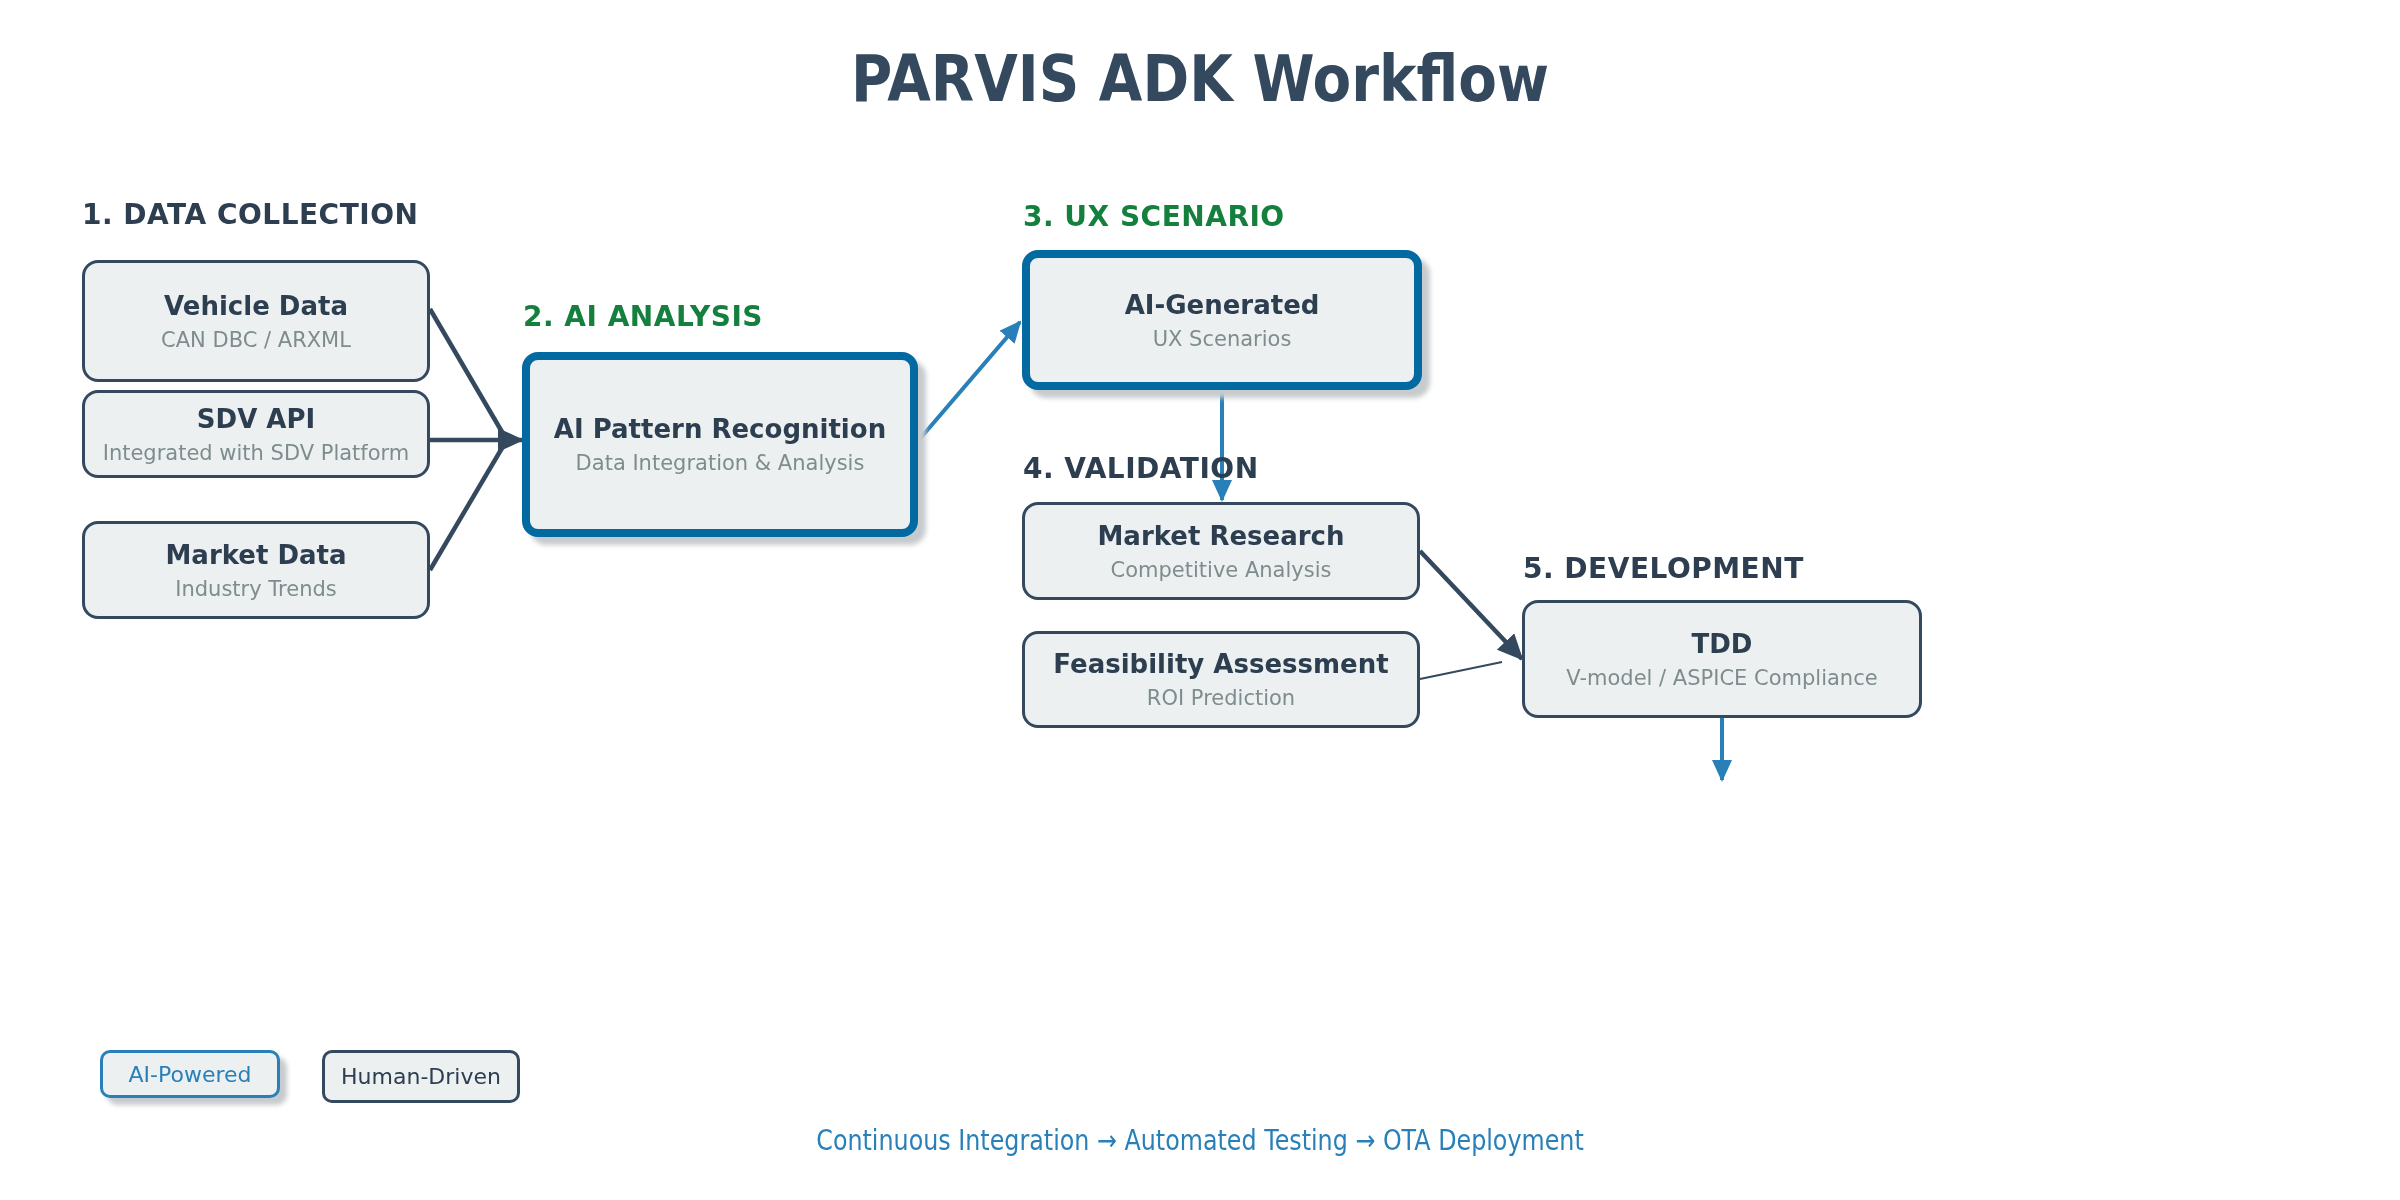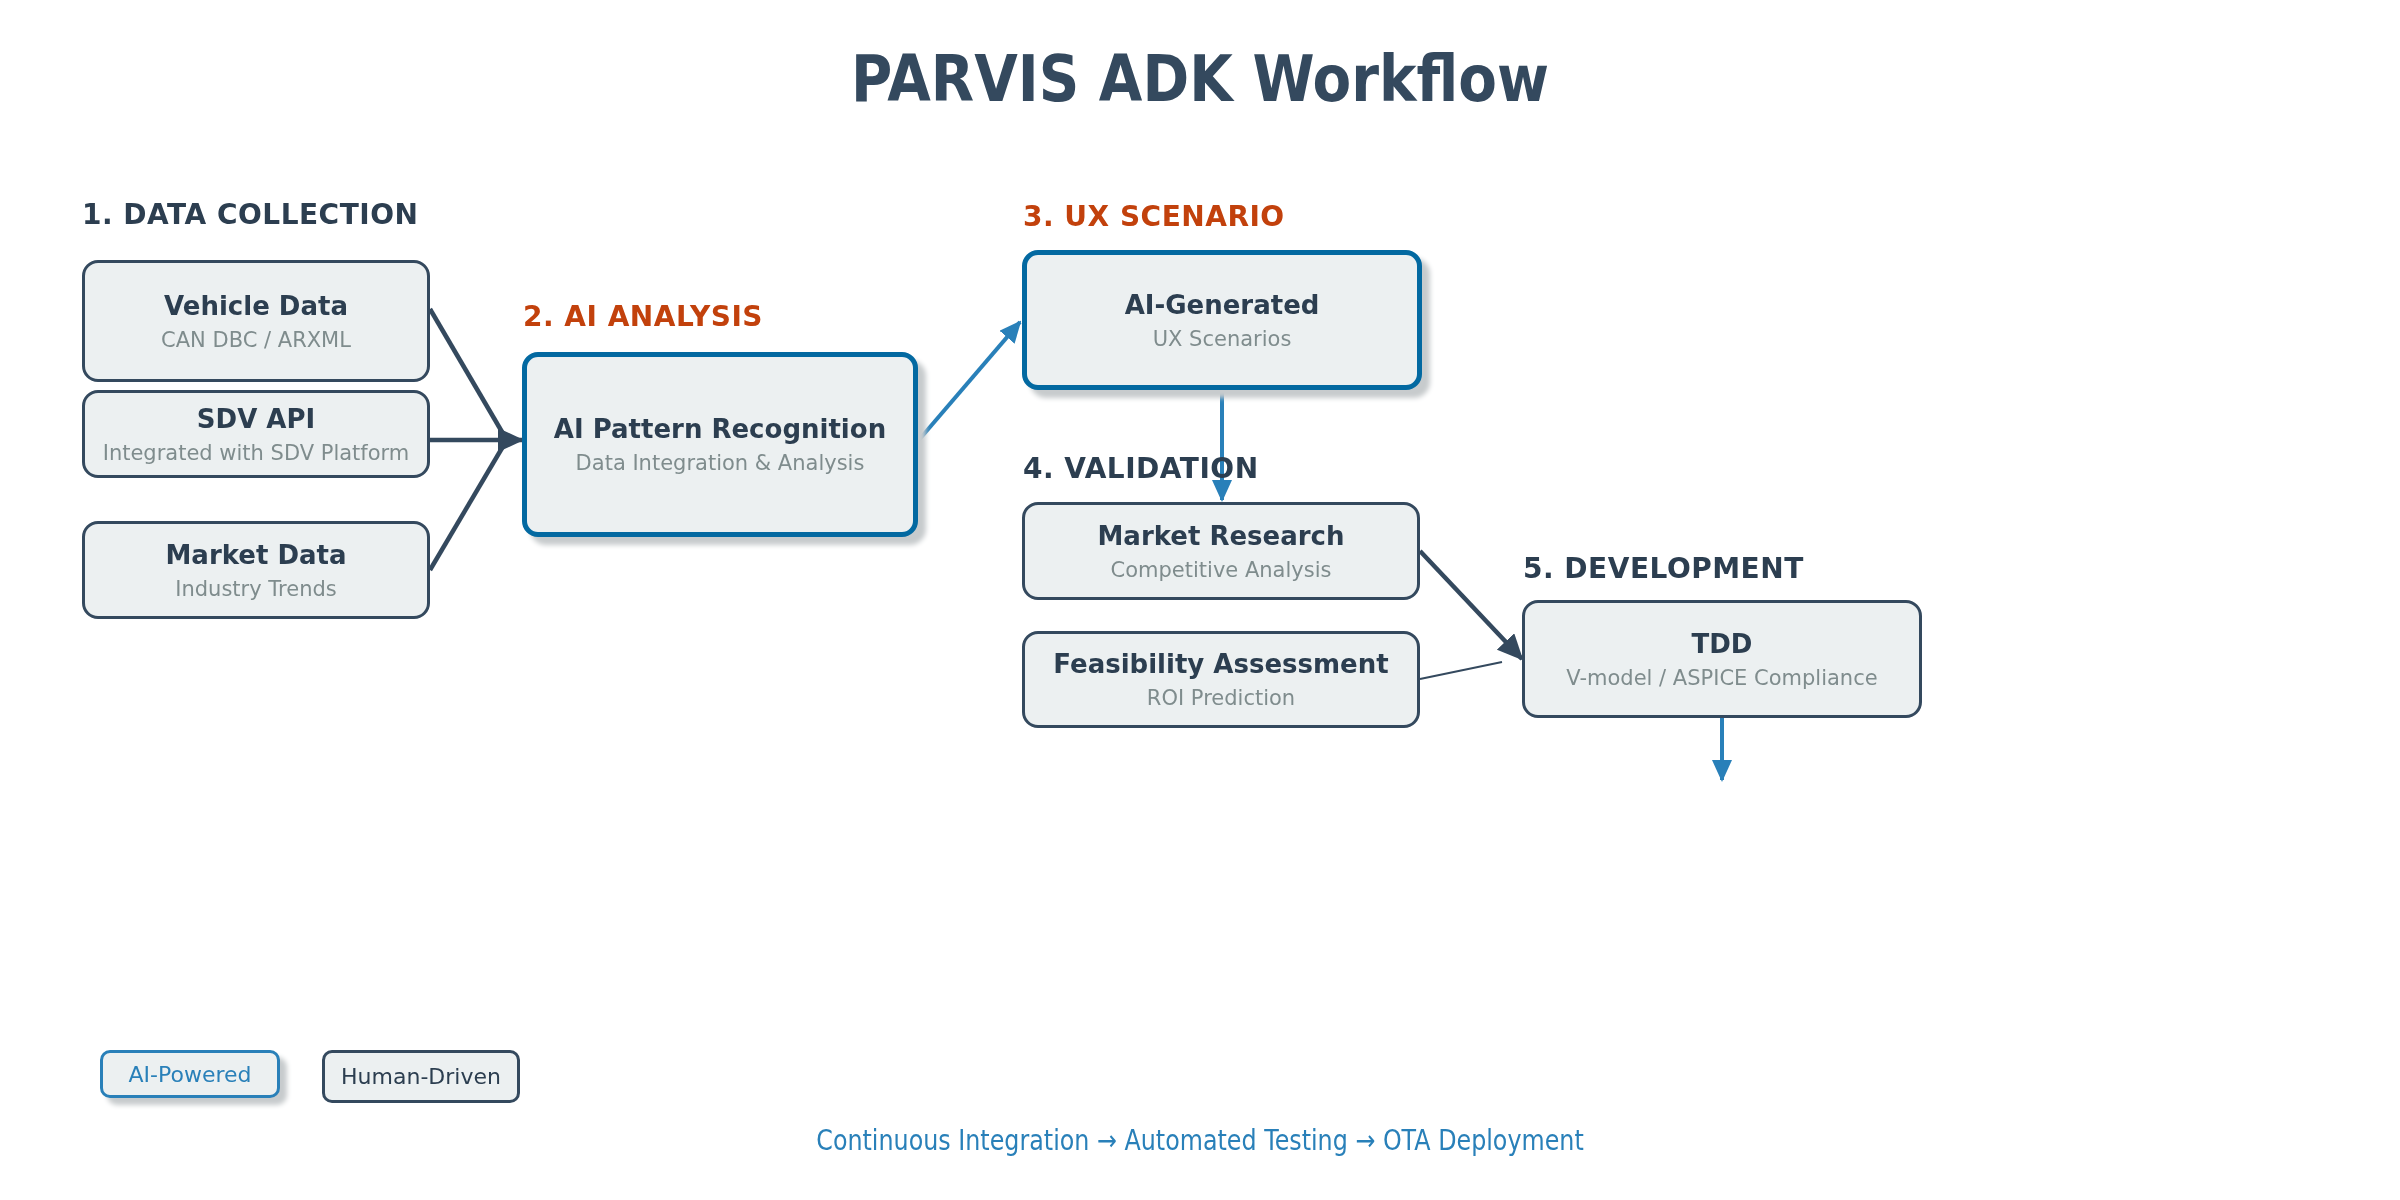--- a/index.html
+++ b/index.html
@@ -7,29 +7,29 @@
     position:relative; width:2400px; height:1200px; background:#ffffff;
     font-family:"DejaVu Sans","Liberation Sans",sans-serif; overflow:hidden;
   }
   .title {
     position:absolute; left:0; right:0; top:42px; text-align:center;
     font-size:64px; font-weight:bold; color:#34495E;
     transform:scaleX(0.88); white-space:nowrap;
   }
   .seclabel { position:absolute; font-size:28px; font-weight:bold; white-space:nowrap; letter-spacing:0.5px; }
   .seclabel.dark { color:#2C3E50; }
-  .seclabel.blue { color:#c2410c; }
+  .seclabel.blue { color:#15803d; }
 
   .node {
     position:absolute; box-sizing:border-box; background:#ECF0F1; border-radius:16px;
     display:flex; flex-direction:column; align-items:center; justify-content:center;
     gap:7px; text-align:center;
   }
   .node.human { border:3px solid #34495E; }
-  .node.ai    { border:5px solid #0369a1; box-shadow:8px 8px 5px #C7CBCD; }
+  .node.ai    { border:8px solid #0369a1; box-shadow:8px 8px 5px #C7CBCD; }
   .node-title { font-size:26px; font-weight:bold; color:#2C3E50; white-space:nowrap; }
   .node-sub   { font-size:21px; color:#7F8C8D; white-space:nowrap; }
 
   #node-vehicle-data    { left:82px;   top:260px; width:348px; height:122px;  }
   #node-sdv-api         { left:82px;   top:390px; width:348px; height:88px;  }
   #node-market-data     { left:82px;   top:521px; width:348px; height:98px;  }
   #node-ai-pattern      { left:522px;  top:352px; width:396px; height:185px; }
   #node-ai-generated    { left:1022px; top:250px; width:400px; height:140px; }
   #node-market-research { left:1022px; top:502px; width:398px; height:98px;  }
   #node-feasibility     { left:1022px; top:631px; width:398px; height:97px;  }

